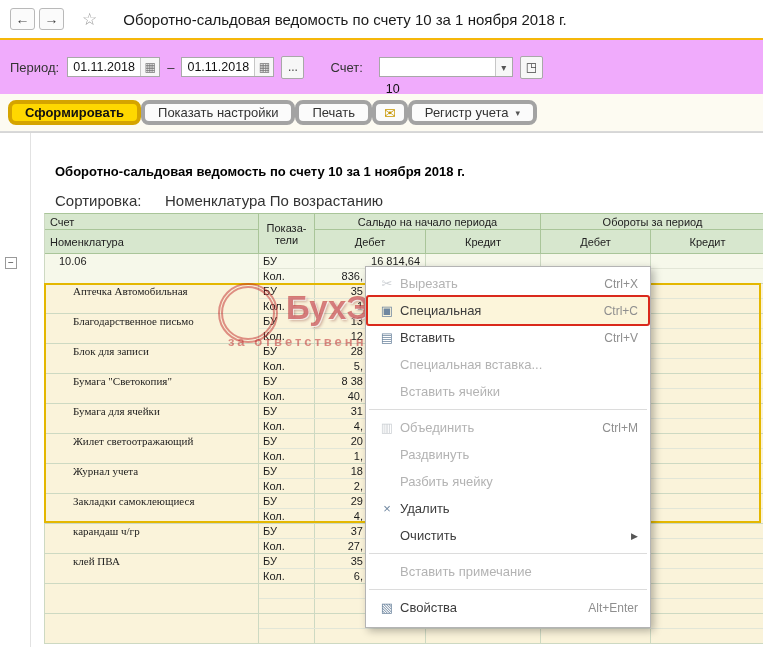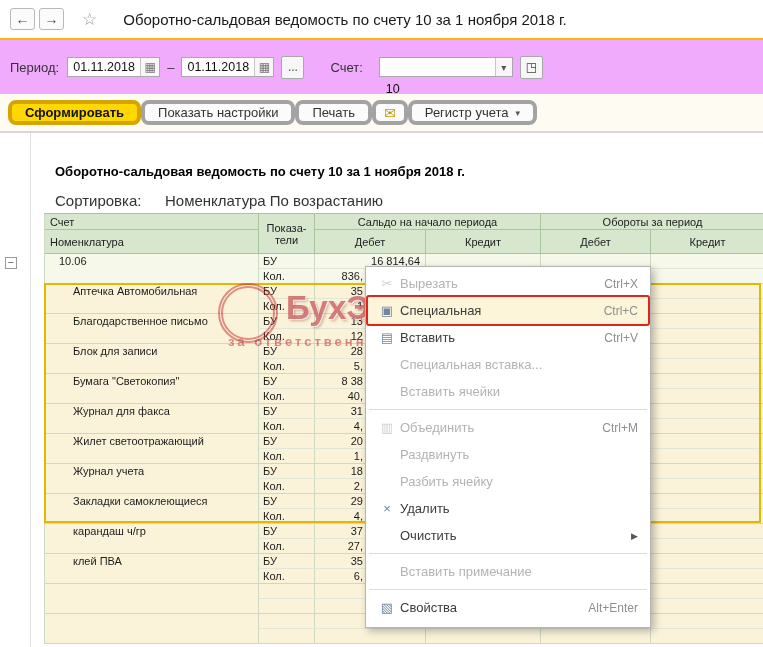--- a/index.html
+++ b/index.html
@@ -64,21 +64,21 @@
   .h-turn    { grid-area: 1/5/2/7; border-right: none; }
   .h-deb     { grid-area: 2/3/3/4; }
   .h-cred    { grid-area: 2/4/3/5; }
   .h-deb2    { grid-area: 2/5/3/6; }
   .h-cred2   { grid-area: 2/6/3/7; border-right: none; }
 
   .item { display: flex; height: 30px; border-bottom: 1px solid #cdd9c2; background: #faf3da; }
   .item.lvl1 { background: #f6f8ea; }
   .cname { width: 214px; border-right: 1px solid #cdd9c2; font-size: 11px; color: #1c1c1c; padding-top: 1px; }
   .lvl1 .cname { padding-left: 14px; }
-  .lvl2 .cname, .filler .cname { padding-left: 28px; }
+  .lvl2 .cname, .filler .cname { padding-left: 28px; font-family: Liberation Serif, serif; }
   .subs { flex: 1; }
   .srow { display: flex; height: 15px; line-height: 14px; }
   .srow:first-child { border-bottom: 1px solid #e2e6d7; }
   .srow:last-child { height: 14px; }
   .cpok { width: 56px; border-right: 1px solid #cdd9c2; font-size: 11px; color: #1c1c1c; padding-left: 4px; }
   .cnum { width: 111px; border-right: 1px solid #cdd9c2; font-size: 11px; color: #1c1c1c;
           text-align: right; padding-right: 5px; }
   .c4 { width: 115px; } .c5 { width: 110px; } .c6 { width: 113px; border-right: none; }
   .trunc { padding-right: 62px; }
 
@@ -280,21 +280,21 @@
             <div class="cpok">Кол.</div>
             <div class="cnum trunc">40,</div>
             <div class="cnum c4"></div>
             <div class="cnum c5"></div>
             <div class="cnum c6"></div>
           </div>
         </div>
       </div>
 
       <div class="item lvl2">
-        <div class="cname">Журнал для факса</div>
+        <div class="cname">Бумага для ячейки</div>
         <div class="subs">
           <div class="srow">
             <div class="cpok">БУ</div>
             <div class="cnum trunc">31</div>
             <div class="cnum c4"></div>
             <div class="cnum c5"></div>
             <div class="cnum c6"></div>
           </div>
           <div class="srow">
             <div class="cpok">Кол.</div>

